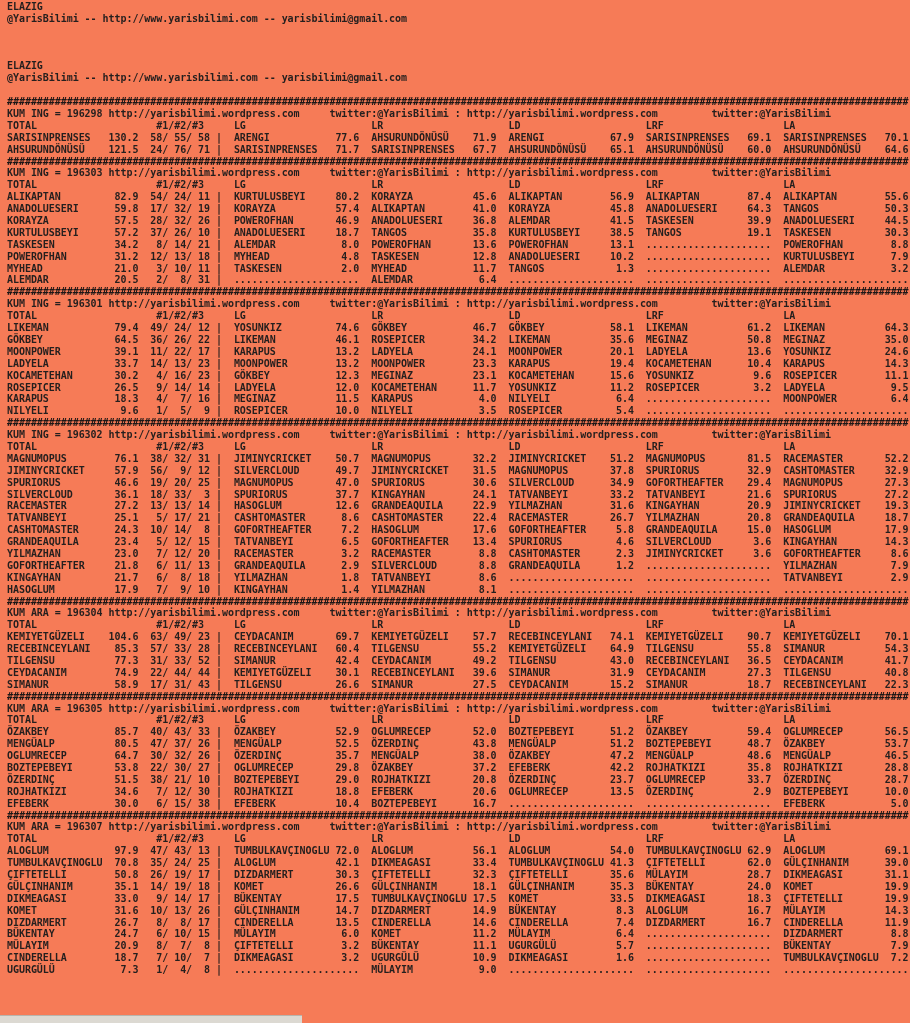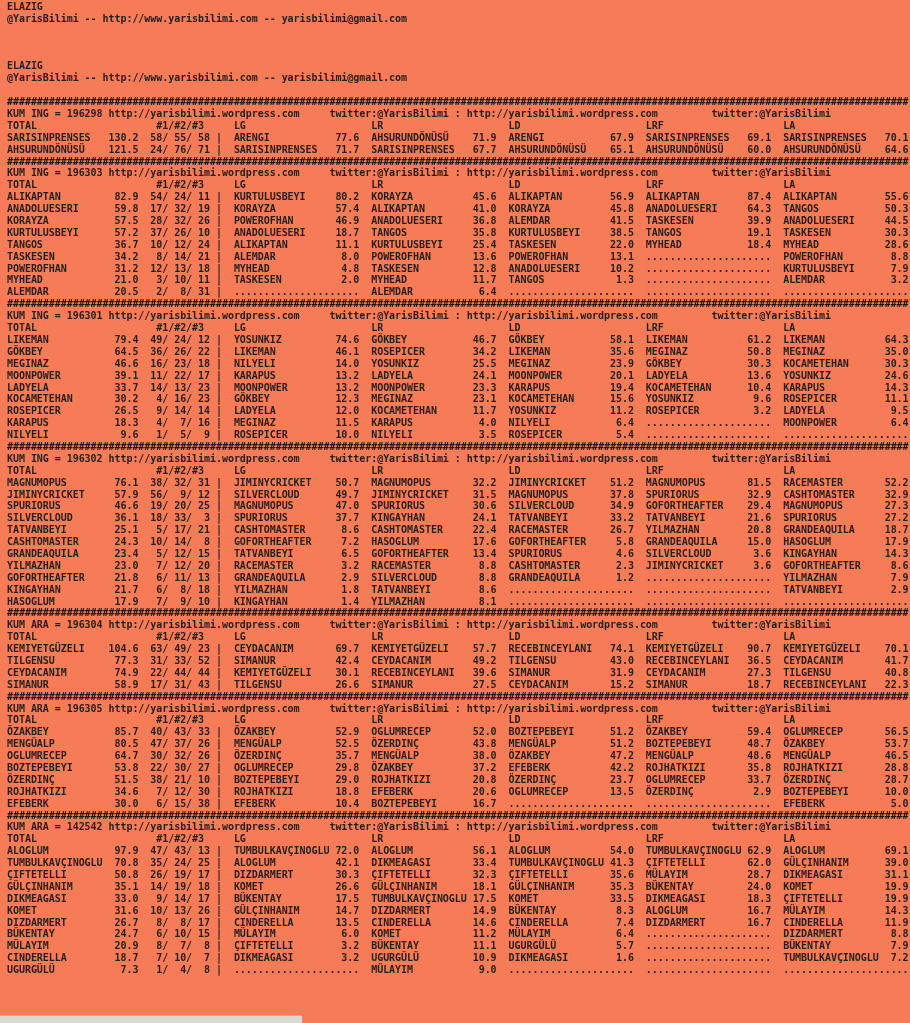--- a/index.html
+++ b/index.html
@@ -35,70 +35,70 @@
       <div class="line">TOTAL                    #1/#2/#3     LG                     LR                     LD                     LRF                    LA</div>
       <div class="line">SARISINPRENSES   130.2  58/ 55/ 58 |  ARENGI           77.6  AHSURUNDÖNÜSÜ    71.9  ARENGI           67.9  SARISINPRENSES   69.1  SARISINPRENSES   70.1</div>
       <div class="line">AHSURUNDÖNÜSÜ    121.5  24/ 76/ 71 |  SARISINPRENSES   71.7  SARISINPRENSES   67.7  AHSURUNDÖNÜSÜ    65.1  AHSURUNDÖNÜSÜ    60.0  AHSURUNDÖNÜSÜ    64.6</div>
       <div class="line sep">#######################################################################################################################################################</div>
       <div class="line">KUM ING = 196303 http://yarisbilimi.wordpress.com     twitter:@YarisBilimi : http://yarisbilimi.wordpress.com         twitter:@YarisBilimi</div>
       <div class="line">TOTAL                    #1/#2/#3     LG                     LR                     LD                     LRF                    LA</div>
       <div class="line">ALIKAPTAN         82.9  54/ 24/ 11 |  KURTULUSBEYI     80.2  KORAYZA          45.6  ALIKAPTAN        56.9  ALIKAPTAN        87.4  ALIKAPTAN        55.6</div>
       <div class="line">ANADOLUESERI      59.8  17/ 32/ 19 |  KORAYZA          57.4  ALIKAPTAN        41.0  KORAYZA          45.8  ANADOLUESERI     64.3  TANGOS           50.3</div>
       <div class="line">KORAYZA           57.5  28/ 32/ 26 |  POWEROFHAN       46.9  ANADOLUESERI     36.8  ALEMDAR          41.5  TASKESEN         39.9  ANADOLUESERI     44.5</div>
       <div class="line">KURTULUSBEYI      57.2  37/ 26/ 10 |  ANADOLUESERI     18.7  TANGOS           35.8  KURTULUSBEYI     38.5  TANGOS           19.1  TASKESEN         30.3</div>
-      <div class="line">TANGOS            36.7  10/ 12/ 24 |  ALIKAPTAN        11.1  KURTULUSBEYI     25.4  TASKESEN         22.0  MYHEAD           18.4  MYHEAD           28.6</div>
       <div class="line">TASKESEN          34.2   8/ 14/ 21 |  ALEMDAR           8.0  POWEROFHAN       13.6  POWEROFHAN       13.1  .....................  POWEROFHAN        8.8</div>
       <div class="line">POWEROFHAN        31.2  12/ 13/ 18 |  MYHEAD            4.8  TASKESEN         12.8  ANADOLUESERI     10.2  .....................  KURTULUSBEYI      7.9</div>
       <div class="line">MYHEAD            21.0   3/ 10/ 11 |  TASKESEN          2.0  MYHEAD           11.7  TANGOS            1.3  .....................  ALEMDAR           3.2</div>
       <div class="line">ALEMDAR           20.5   2/  8/ 31 |  .....................  ALEMDAR           6.4  .....................  .....................  .....................</div>
       <div class="line sep">#######################################################################################################################################################</div>
       <div class="line">KUM ING = 196301 http://yarisbilimi.wordpress.com     twitter:@YarisBilimi : http://yarisbilimi.wordpress.com         twitter:@YarisBilimi</div>
       <div class="line">TOTAL                    #1/#2/#3     LG                     LR                     LD                     LRF                    LA</div>
       <div class="line">LIKEMAN           79.4  49/ 24/ 12 |  YOSUNKIZ         74.6  GÖKBEY           46.7  GÖKBEY           58.1  LIKEMAN          61.2  LIKEMAN          64.3</div>
       <div class="line">GÖKBEY            64.5  36/ 26/ 22 |  LIKEMAN          46.1  ROSEPICER        34.2  LIKEMAN          35.6  MEGINAZ          50.8  MEGINAZ          35.0</div>
-      <div class="line">MEGINAZ           46.6  16/ 23/ 18 |  NILYELI          14.0  YOSUNKIZ         25.5  MEGINAZ          23.9  GÖKBEY           30.3  KOCAMETEHAN      30.3</div>
       <div class="line">MOONPOWER         39.1  11/ 22/ 17 |  KARAPUS          13.2  LADYELA          24.1  MOONPOWER        20.1  LADYELA          13.6  YOSUNKIZ         24.6</div>
       <div class="line">LADYELA           33.7  14/ 13/ 23 |  MOONPOWER        13.2  MOONPOWER        23.3  KARAPUS          19.4  KOCAMETEHAN      10.4  KARAPUS          14.3</div>
       <div class="line">KOCAMETEHAN       30.2   4/ 16/ 23 |  GÖKBEY           12.3  MEGINAZ          23.1  KOCAMETEHAN      15.6  YOSUNKIZ          9.6  ROSEPICER        11.1</div>
       <div class="line">ROSEPICER         26.5   9/ 14/ 14 |  LADYELA          12.0  KOCAMETEHAN      11.7  YOSUNKIZ         11.2  ROSEPICER         3.2  LADYELA           9.5</div>
       <div class="line">KARAPUS           18.3   4/  7/ 16 |  MEGINAZ          11.5  KARAPUS           4.0  NILYELI           6.4  .....................  MOONPOWER         6.4</div>
       <div class="line">NILYELI            9.6   1/  5/  9 |  ROSEPICER        10.0  NILYELI           3.5  ROSEPICER         5.4  .....................  .....................</div>
       <div class="line sep">#######################################################################################################################################################</div>
       <div class="line">KUM ING = 196302 http://yarisbilimi.wordpress.com     twitter:@YarisBilimi : http://yarisbilimi.wordpress.com         twitter:@YarisBilimi</div>
       <div class="line">TOTAL                    #1/#2/#3     LG                     LR                     LD                     LRF                    LA</div>
       <div class="line">MAGNUMOPUS        76.1  38/ 32/ 31 |  JIMINYCRICKET    50.7  MAGNUMOPUS       32.2  JIMINYCRICKET    51.2  MAGNUMOPUS       81.5  RACEMASTER       52.2</div>
       <div class="line">JIMINYCRICKET     57.9  56/  9/ 12 |  SILVERCLOUD      49.7  JIMINYCRICKET    31.5  MAGNUMOPUS       37.8  SPURIORUS        32.9  CASHTOMASTER     32.9</div>
       <div class="line">SPURIORUS         46.6  19/ 20/ 25 |  MAGNUMOPUS       47.0  SPURIORUS        30.6  SILVERCLOUD      34.9  GOFORTHEAFTER    29.4  MAGNUMOPUS       27.3</div>
       <div class="line">SILVERCLOUD       36.1  18/ 33/  3 |  SPURIORUS        37.7  KINGAYHAN        24.1  TATVANBEYI       33.2  TATVANBEYI       21.6  SPURIORUS        27.2</div>
+      <div class="line">RACEMASTER        27.2  13/ 13/ 14 |  HASOGLUM         12.6  GRANDEAQUILA     22.9  YILMAZHAN        31.6  KINGAYHAN        20.9  JIMINYCRICKET    19.3</div>
       <div class="line">TATVANBEYI        25.1   5/ 17/ 21 |  CASHTOMASTER      8.6  CASHTOMASTER     22.4  RACEMASTER       26.7  YILMAZHAN        20.8  GRANDEAQUILA     18.7</div>
       <div class="line">CASHTOMASTER      24.3  10/ 14/  8 |  GOFORTHEAFTER     7.2  HASOGLUM         17.6  GOFORTHEAFTER     5.8  GRANDEAQUILA     15.0  HASOGLUM         17.9</div>
       <div class="line">GRANDEAQUILA      23.4   5/ 12/ 15 |  TATVANBEYI        6.5  GOFORTHEAFTER    13.4  SPURIORUS         4.6  SILVERCLOUD       3.6  KINGAYHAN        14.3</div>
       <div class="line">YILMAZHAN         23.0   7/ 12/ 20 |  RACEMASTER        3.2  RACEMASTER        8.8  CASHTOMASTER      2.3  JIMINYCRICKET     3.6  GOFORTHEAFTER     8.6</div>
       <div class="line">GOFORTHEAFTER     21.8   6/ 11/ 13 |  GRANDEAQUILA      2.9  SILVERCLOUD       8.8  GRANDEAQUILA      1.2  .....................  YILMAZHAN         7.9</div>
       <div class="line">KINGAYHAN         21.7   6/  8/ 18 |  YILMAZHAN         1.8  TATVANBEYI        8.6  .....................  .....................  TATVANBEYI        2.9</div>
       <div class="line">HASOGLUM          17.9   7/  9/ 10 |  KINGAYHAN         1.4  YILMAZHAN         8.1  .....................  .....................  .....................</div>
       <div class="line sep">#######################################################################################################################################################</div>
       <div class="line">KUM ARA = 196304 http://yarisbilimi.wordpress.com     twitter:@YarisBilimi : http://yarisbilimi.wordpress.com         twitter:@YarisBilimi</div>
       <div class="line">TOTAL                    #1/#2/#3     LG                     LR                     LD                     LRF                    LA</div>
       <div class="line">KEMIYETGÜZELI    104.6  63/ 49/ 23 |  CEYDACANIM       69.7  KEMIYETGÜZELI    57.7  RECEBINCEYLANI   74.1  KEMIYETGÜZELI    90.7  KEMIYETGÜZELI    70.1</div>
+      <div class="line">RECEBINCEYLANI    85.3  57/ 33/ 28 |  RECEBINCEYLANI   60.4  TILGENSU         55.2  KEMIYETGÜZELI    64.9  TILGENSU         55.8  SIMANUR          54.3</div>
       <div class="line">TILGENSU          77.3  31/ 33/ 52 |  SIMANUR          42.4  CEYDACANIM       49.2  TILGENSU         43.0  RECEBINCEYLANI   36.5  CEYDACANIM       41.7</div>
       <div class="line">CEYDACANIM        74.9  22/ 44/ 44 |  KEMIYETGÜZELI    30.1  RECEBINCEYLANI   39.6  SIMANUR          31.9  CEYDACANIM       27.3  TILGENSU         40.8</div>
       <div class="line">SIMANUR           58.9  17/ 31/ 43 |  TILGENSU         26.6  SIMANUR          27.5  CEYDACANIM       15.2  SIMANUR          18.7  RECEBINCEYLANI   22.3</div>
       <div class="line sep">#######################################################################################################################################################</div>
       <div class="line">KUM ARA = 196305 http://yarisbilimi.wordpress.com     twitter:@YarisBilimi : http://yarisbilimi.wordpress.com         twitter:@YarisBilimi</div>
       <div class="line">TOTAL                    #1/#2/#3     LG                     LR                     LD                     LRF                    LA</div>
       <div class="line">ÖZAKBEY           85.7  40/ 43/ 33 |  ÖZAKBEY          52.9  OGLUMRECEP       52.0  BOZTEPEBEYI      51.2  ÖZAKBEY          59.4  OGLUMRECEP       56.5</div>
       <div class="line">MENGÜALP          80.5  47/ 37/ 26 |  MENGÜALP         52.5  ÖZERDINÇ         43.8  MENGÜALP         51.2  BOZTEPEBEYI      48.7  ÖZAKBEY          53.7</div>
       <div class="line">OGLUMRECEP        64.7  30/ 32/ 26 |  ÖZERDINÇ         35.7  MENGÜALP         38.0  ÖZAKBEY          47.2  MENGÜALP         48.6  MENGÜALP         46.5</div>
       <div class="line">BOZTEPEBEYI       53.8  22/ 30/ 27 |  OGLUMRECEP       29.8  ÖZAKBEY          37.2  EFEBERK          42.2  ROJHATKIZI       35.8  ROJHATKIZI       28.8</div>
       <div class="line">ÖZERDINÇ          51.5  38/ 21/ 10 |  BOZTEPEBEYI      29.0  ROJHATKIZI       20.8  ÖZERDINÇ         23.7  OGLUMRECEP       33.7  ÖZERDINÇ         28.7</div>
       <div class="line">ROJHATKIZI        34.6   7/ 12/ 30 |  ROJHATKIZI       18.8  EFEBERK          20.6  OGLUMRECEP       13.5  ÖZERDINÇ          2.9  BOZTEPEBEYI      10.0</div>
       <div class="line">EFEBERK           30.0   6/ 15/ 38 |  EFEBERK          10.4  BOZTEPEBEYI      16.7  .....................  .....................  EFEBERK           5.0</div>
       <div class="line sep">#######################################################################################################################################################</div>
-      <div class="line">KUM ARA = 142542 http://yarisbilimi.wordpress.com     twitter:@YarisBilimi : http://yarisbilimi.wordpress.com         twitter:@YarisBilimi</div>
+      <div class="line">KUM ARA = 196307 http://yarisbilimi.wordpress.com     twitter:@YarisBilimi : http://yarisbilimi.wordpress.com         twitter:@YarisBilimi</div>
       <div class="line">TOTAL                    #1/#2/#3     LG                     LR                     LD                     LRF                    LA</div>
       <div class="line">ALOGLUM           97.9  47/ 43/ 13 |  TUMBULKAVÇINOGLU 72.0  ALOGLUM          56.1  ALOGLUM          54.0  TUMBULKAVÇINOGLU 62.9  ALOGLUM          69.1</div>
       <div class="line">TUMBULKAVÇINOGLU  70.8  35/ 24/ 25 |  ALOGLUM          42.1  DIKMEAGASI       33.4  TUMBULKAVÇINOGLU 41.3  ÇIFTETELLI       62.0  GÜLÇINHANIM      39.0</div>
       <div class="line">ÇIFTETELLI        50.8  26/ 19/ 17 |  DIZDARMERT       30.3  ÇIFTETELLI       32.3  ÇIFTETELLI       35.6  MÜLAYIM          28.7  DIKMEAGASI       31.1</div>
       <div class="line">GÜLÇINHANIM       35.1  14/ 19/ 18 |  KOMET            26.6  GÜLÇINHANIM      18.1  GÜLÇINHANIM      35.3  BÜKENTAY         24.0  KOMET            19.9</div>
       <div class="line">DIKMEAGASI        33.0   9/ 14/ 17 |  BÜKENTAY         17.5  TUMBULKAVÇINOGLU 17.5  KOMET            33.5  DIKMEAGASI       18.3  ÇIFTETELLI       19.9</div>
       <div class="line">KOMET             31.6  10/ 13/ 26 |  GÜLÇINHANIM      14.7  DIZDARMERT       14.9  BÜKENTAY          8.3  ALOGLUM          16.7  MÜLAYIM          14.3</div>
       <div class="line">DIZDARMERT        26.7   8/  8/ 17 |  CINDERELLA       13.5  CINDERELLA       14.6  CINDERELLA        7.4  DIZDARMERT       16.7  CINDERELLA       11.9</div>
       <div class="line">BÜKENTAY          24.7   6/ 10/ 15 |  MÜLAYIM           6.0  KOMET            11.2  MÜLAYIM           6.4  .....................  DIZDARMERT        8.8</div>
       <div class="line">MÜLAYIM           20.9   8/  7/  8 |  ÇIFTETELLI        3.2  BÜKENTAY         11.1  UGURGÜLÜ          5.7  .....................  BÜKENTAY          7.9</div>

